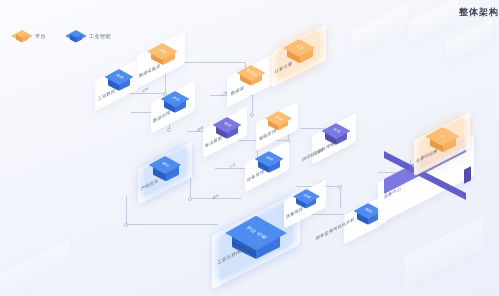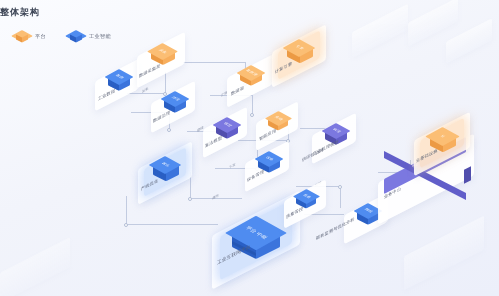--- a/index.html
+++ b/index.html
@@ -16,21 +16,21 @@
     position:absolute;
     background:linear-gradient(180deg,rgba(255,255,255,.95),rgba(238,241,250,.55));
     transform:skewY(-27deg);
     border-radius:2px;
     opacity:.55;
     box-shadow:0 2px 5px rgba(170,180,210,.13);
   }
 
   
   .title{
-    position:absolute;left:0;right:0;top:6px;text-align:left;
+    position:absolute;left:0;right:0;top:6px;text-align:right;
     font-size:9px;font-weight:bold;color:#3b4354;letter-spacing:1px;
   }
 
   
   .legend{position:absolute;left:14px;top:30px;display:flex;gap:22px;align-items:center;}
   .lg-item{display:flex;align-items:center;gap:5px;}
   .lg-txt{font-size:5.2px;color:#5d6476;letter-spacing:.3px;white-space:nowrap;}
 
   
   .mcube{position:relative;width:16px;height:13px;}

